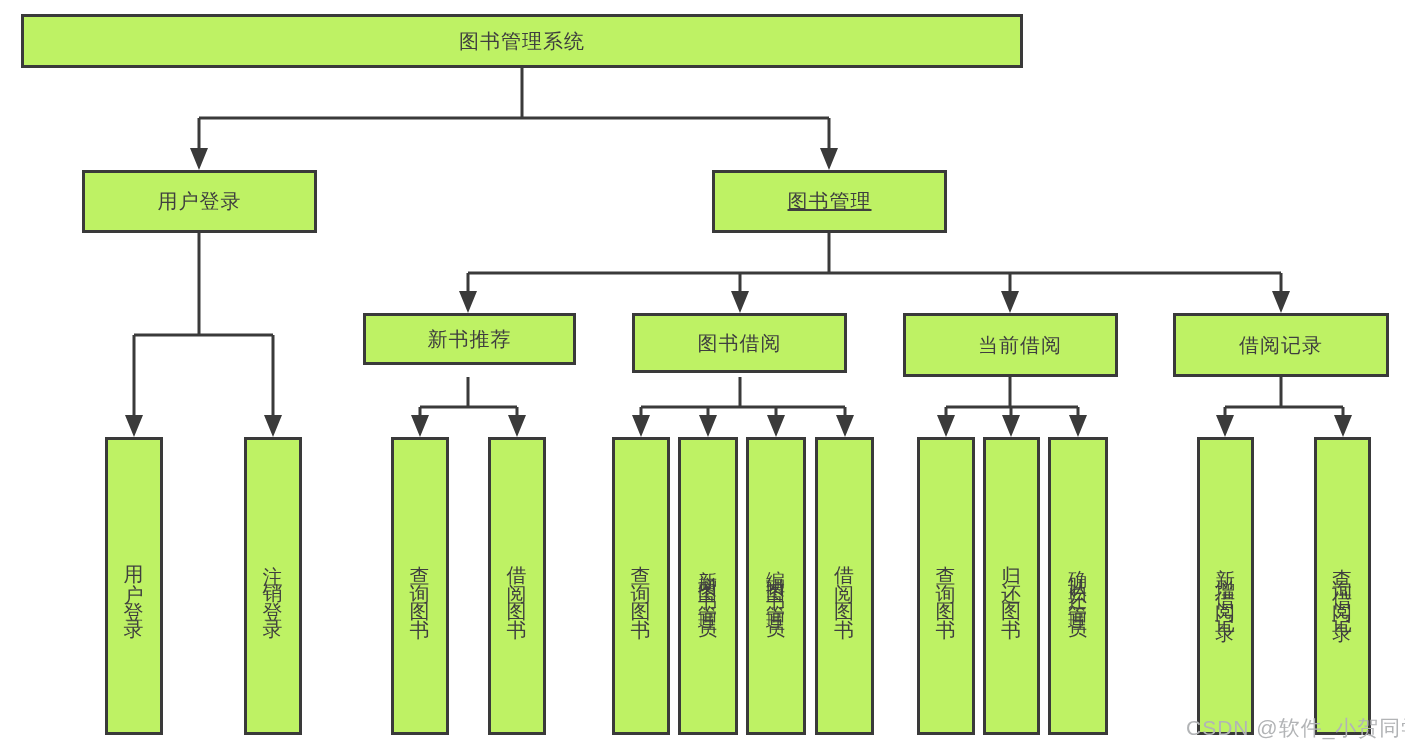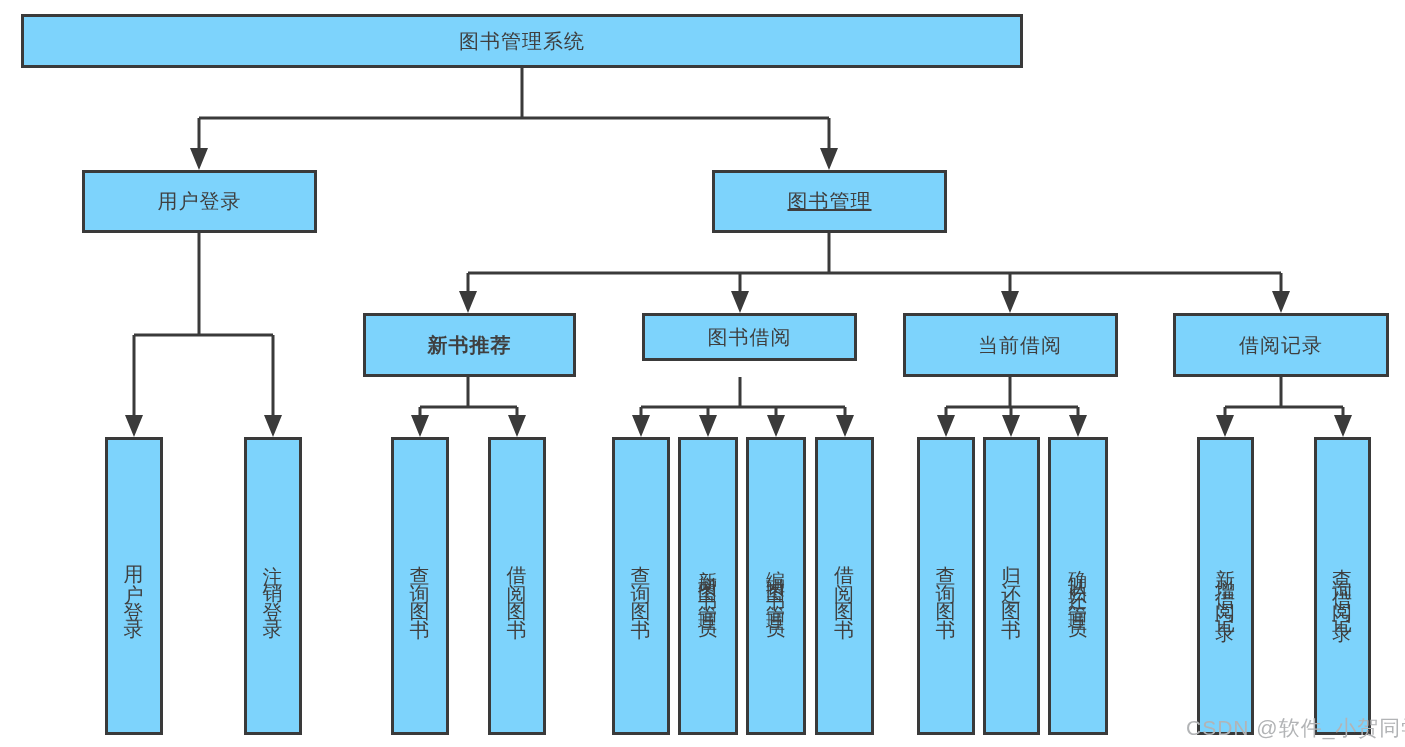--- a/index.html
+++ b/index.html
@@ -24,21 +24,21 @@
   svg.connectors {
     position: absolute;
     left: 0; top: 0;
     width: 1405px; height: 747px;
     color: var(--line);
     z-index: 1;
   }
   .box {
     position: absolute;
     border: 3px solid var(--line);
-    background: #7dd3fc;
+    background: #bef264;
     color: var(--text);
     display: flex;
     align-items: center;
     justify-content: center;
     font-size: 20px;
     z-index: 2;
     letter-spacing: 1px;
   }
   .box.v {
     writing-mode: vertical-rl;
@@ -87,22 +87,22 @@
       M937 415 L955 415 L946 437 Z  M1002 415 L1020 415 L1011 437 Z
       M1069 415 L1087 415 L1078 437 Z
       M1216 415 L1234 415 L1225 437 Z  M1334 415 L1352 415 L1343 437 Z"></path>
   </svg>
 
   <div class="box" style="left:21px; top:14px; width:1002px; height:54px;">图书管理系统</div>
 
   <div class="box" style="left:82px; top:170px; width:235px; height:63px;">用户登录</div>
   <div class="box" style="left:712px; top:170px; width:235px; height:63px;text-decoration:underline;">图书管理</div>
 
-  <div class="box" style="left:363px; top:313px; width:213px; height:64px;font-weight:bold;">新书推荐</div>
-  <div class="box" style="left:632px; top:313px; width:215px; height:48px;margin-left:10px;">图书借阅</div>
+  <div class="box" style="left:363px; top:313px; width:213px; height:52px;">新书推荐</div>
+  <div class="box" style="left:632px; top:313px; width:215px; height:60px;">图书借阅</div>
   <div class="box" style="left:903px; top:313px; width:215px; height:64px;padding-left:19px;">当前借阅</div>
   <div class="box" style="left:1173px; top:313px; width:216px; height:64px;">借阅记录</div>
 
   <div class="box v" style="left:105px; top:437px; width:58px; height:298px;">用户登录</div>
   <div class="box v" style="left:244px; top:437px; width:58px; height:298px;">注销登录</div>
 
   <div class="box v" style="left:391px; top:437px; width:58px; height:298px;">查询图书</div>
   <div class="box v" style="left:488px; top:437px; width:58px; height:298px;">借阅图书</div>
 
   <div class="box v" style="left:612px; top:437px; width:58px; height:298px;">查询图书</div>

